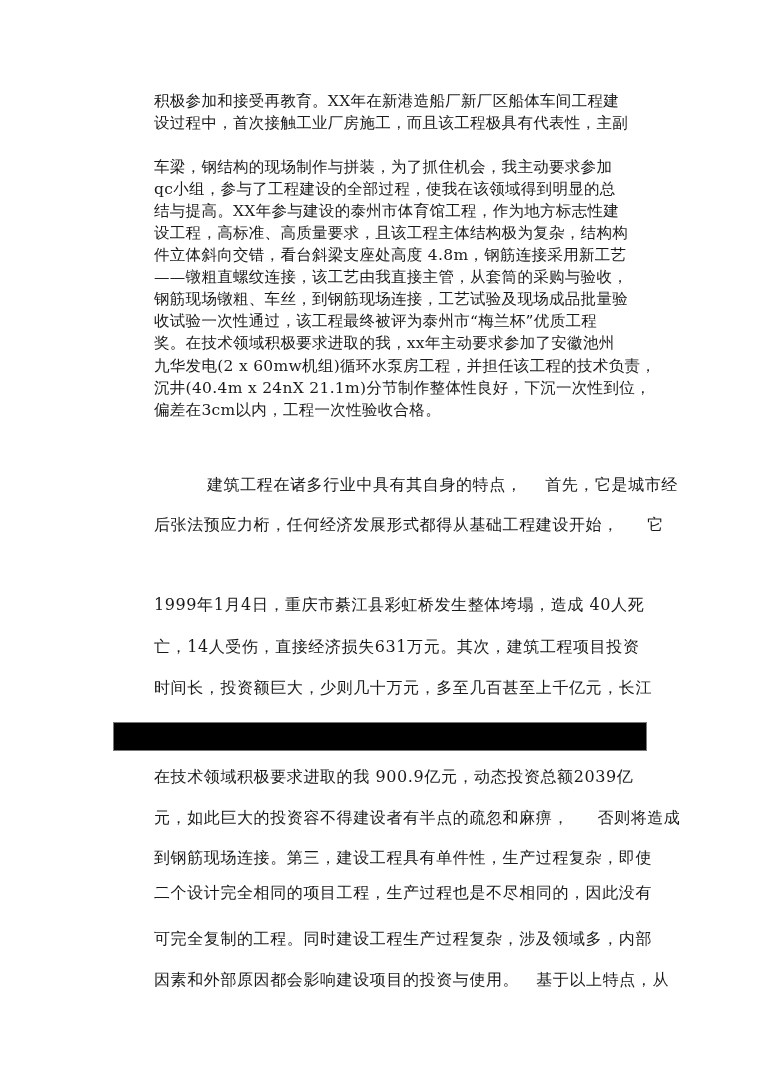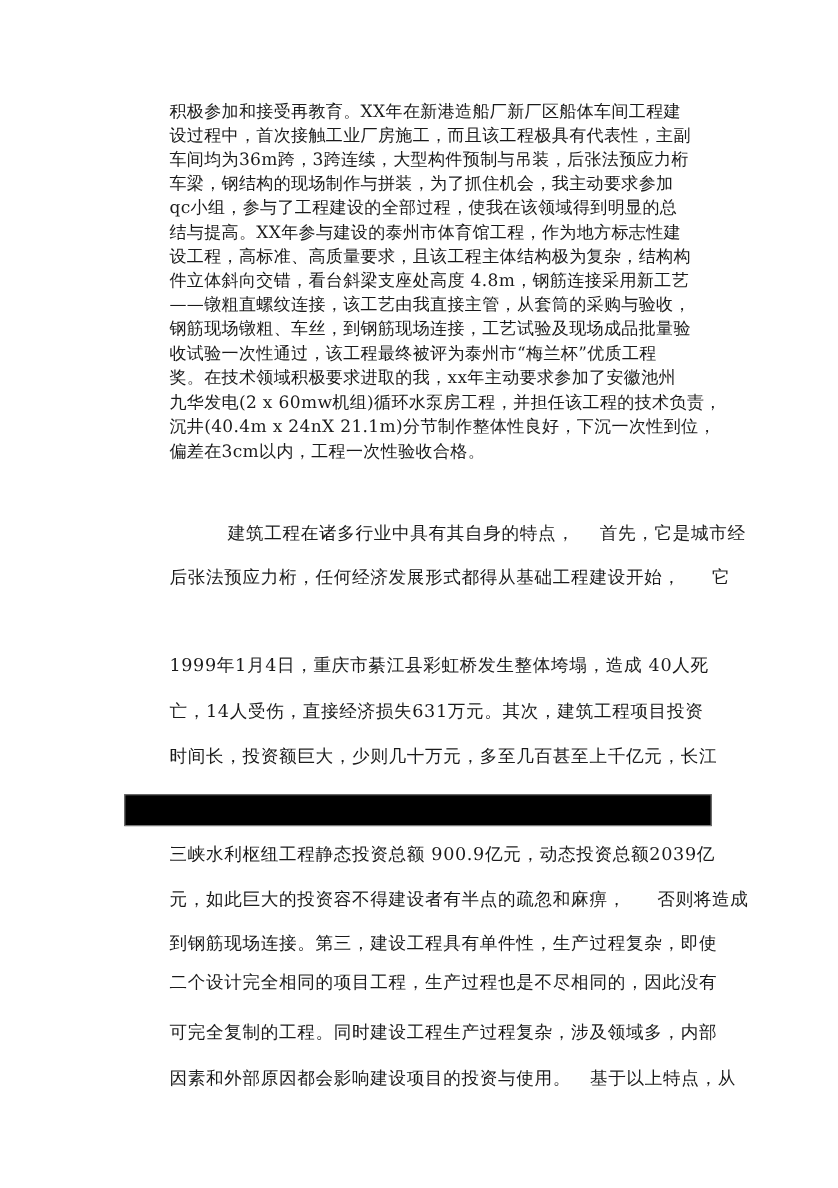--- a/index.html
+++ b/index.html
@@ -9,21 +9,20 @@
   .line { position: absolute; left: 113px; white-space: pre; font-size: 15.5px; line-height: 20px; letter-spacing: 0.3px; margin-left: 41px; }
   .wide { font-size: 16px; letter-spacing: 0.6px; }
   .redaction { position: absolute; left: 113px; top: 722px; width: 534px; height: 29px; background: #000; border: 1px solid #777; box-sizing: border-box; }
 </style>
 </head>
 <body>
 
 <div class="page">
   <div class="line" style="top:91px">积极参加和接受再教育。XX年在新港造船厂新厂区船体车间工程建</div>
   <div class="line" style="top:113px">设过程中，首次接触工业厂房施工，而且该工程极具有代表性，主副</div>
-  <div class="line" style="top:135px">车间均为36m跨，3跨连续，大型构件预制与吊装，后张法预应力桁</div>
   <div class="line" style="top:157px">车梁，钢结构的现场制作与拼装，为了抓住机会，我主动要求参加</div>
   <div class="line" style="top:179px">qc小组，参与了工程建设的全部过程，使我在该领域得到明显的总</div>
   <div class="line" style="top:201px">结与提高。XX年参与建设的泰州市体育馆工程，作为地方标志性建</div>
   <div class="line" style="top:223px">设工程，高标准、高质量要求，且该工程主体结构极为复杂，结构构</div>
   <div class="line" style="top:245px">件立体斜向交错，看台斜梁支座处高度 4.8m，钢筋连接采用新工艺</div>
   <div class="line" style="top:267px">——镦粗直螺纹连接，该工艺由我直接主管，从套筒的采购与验收，</div>
   <div class="line" style="top:289px">钢筋现场镦粗、车丝，到钢筋现场连接，工艺试验及现场成品批量验</div>
   <div class="line" style="top:311px">收试验一次性通过，该工程最终被评为泰州市“梅兰杯”优质工程</div>
   <div class="line" style="top:333px">奖。在技术领域积极要求进取的我，xx年主动要求参加了安徽池州</div>
   <div class="line" style="top:356px">九华发电(2 x 60mw机组)循环水泵房工程，并担任该工程的技术负责，</div>
@@ -32,19 +31,19 @@
 
 
   <div class="line wide" style="top:475px; left:166px">建筑工程在诸多行业中具有其自身的特点，    首先，它是城市经</div>
   <div class="line wide" style="top:515px">后张法预应力桁，任何经济发展形式都得从基础工程建设开始，     它</div>
   <div class="line wide" style="top:595px">1999年1月4日，重庆市綦江县彩虹桥发生整体垮塌，造成 40人死</div>
   <div class="line wide" style="top:637px">亡，14人受伤，直接经济损失631万元。其次，建筑工程项目投资</div>
   <div class="line wide" style="top:678px">时间长，投资额巨大，少则几十万元，多至几百甚至上千亿元，长江</div>
 
   <div class="redaction"></div>
 
-  <div class="line wide" style="top:767px">三峡水利枢纽工程静态投资总额 900.9亿元，动态投资总额2039亿</div>
+  <div class="line wide" style="top:767px">在技术领域积极要求进取的我 900.9亿元，动态投资总额2039亿</div>
   <div class="line wide" style="top:808px">元，如此巨大的投资容不得建设者有半点的疏忽和麻痹，     否则将造成</div>
   <div class="line wide" style="top:848px">到钢筋现场连接。第三，建设工程具有单件性，生产过程复杂，即使</div>
   <div class="line wide" style="top:883px">二个设计完全相同的项目工程，生产过程也是不尽相同的，因此没有</div>
   <div class="line wide" style="top:929px">可完全复制的工程。同时建设工程生产过程复杂，涉及领域多，内部</div>
   <div class="line wide" style="top:970px">因素和外部原因都会影响建设项目的投资与使用。   基于以上特点，从</div>
 </div>
 
 </body></html>

